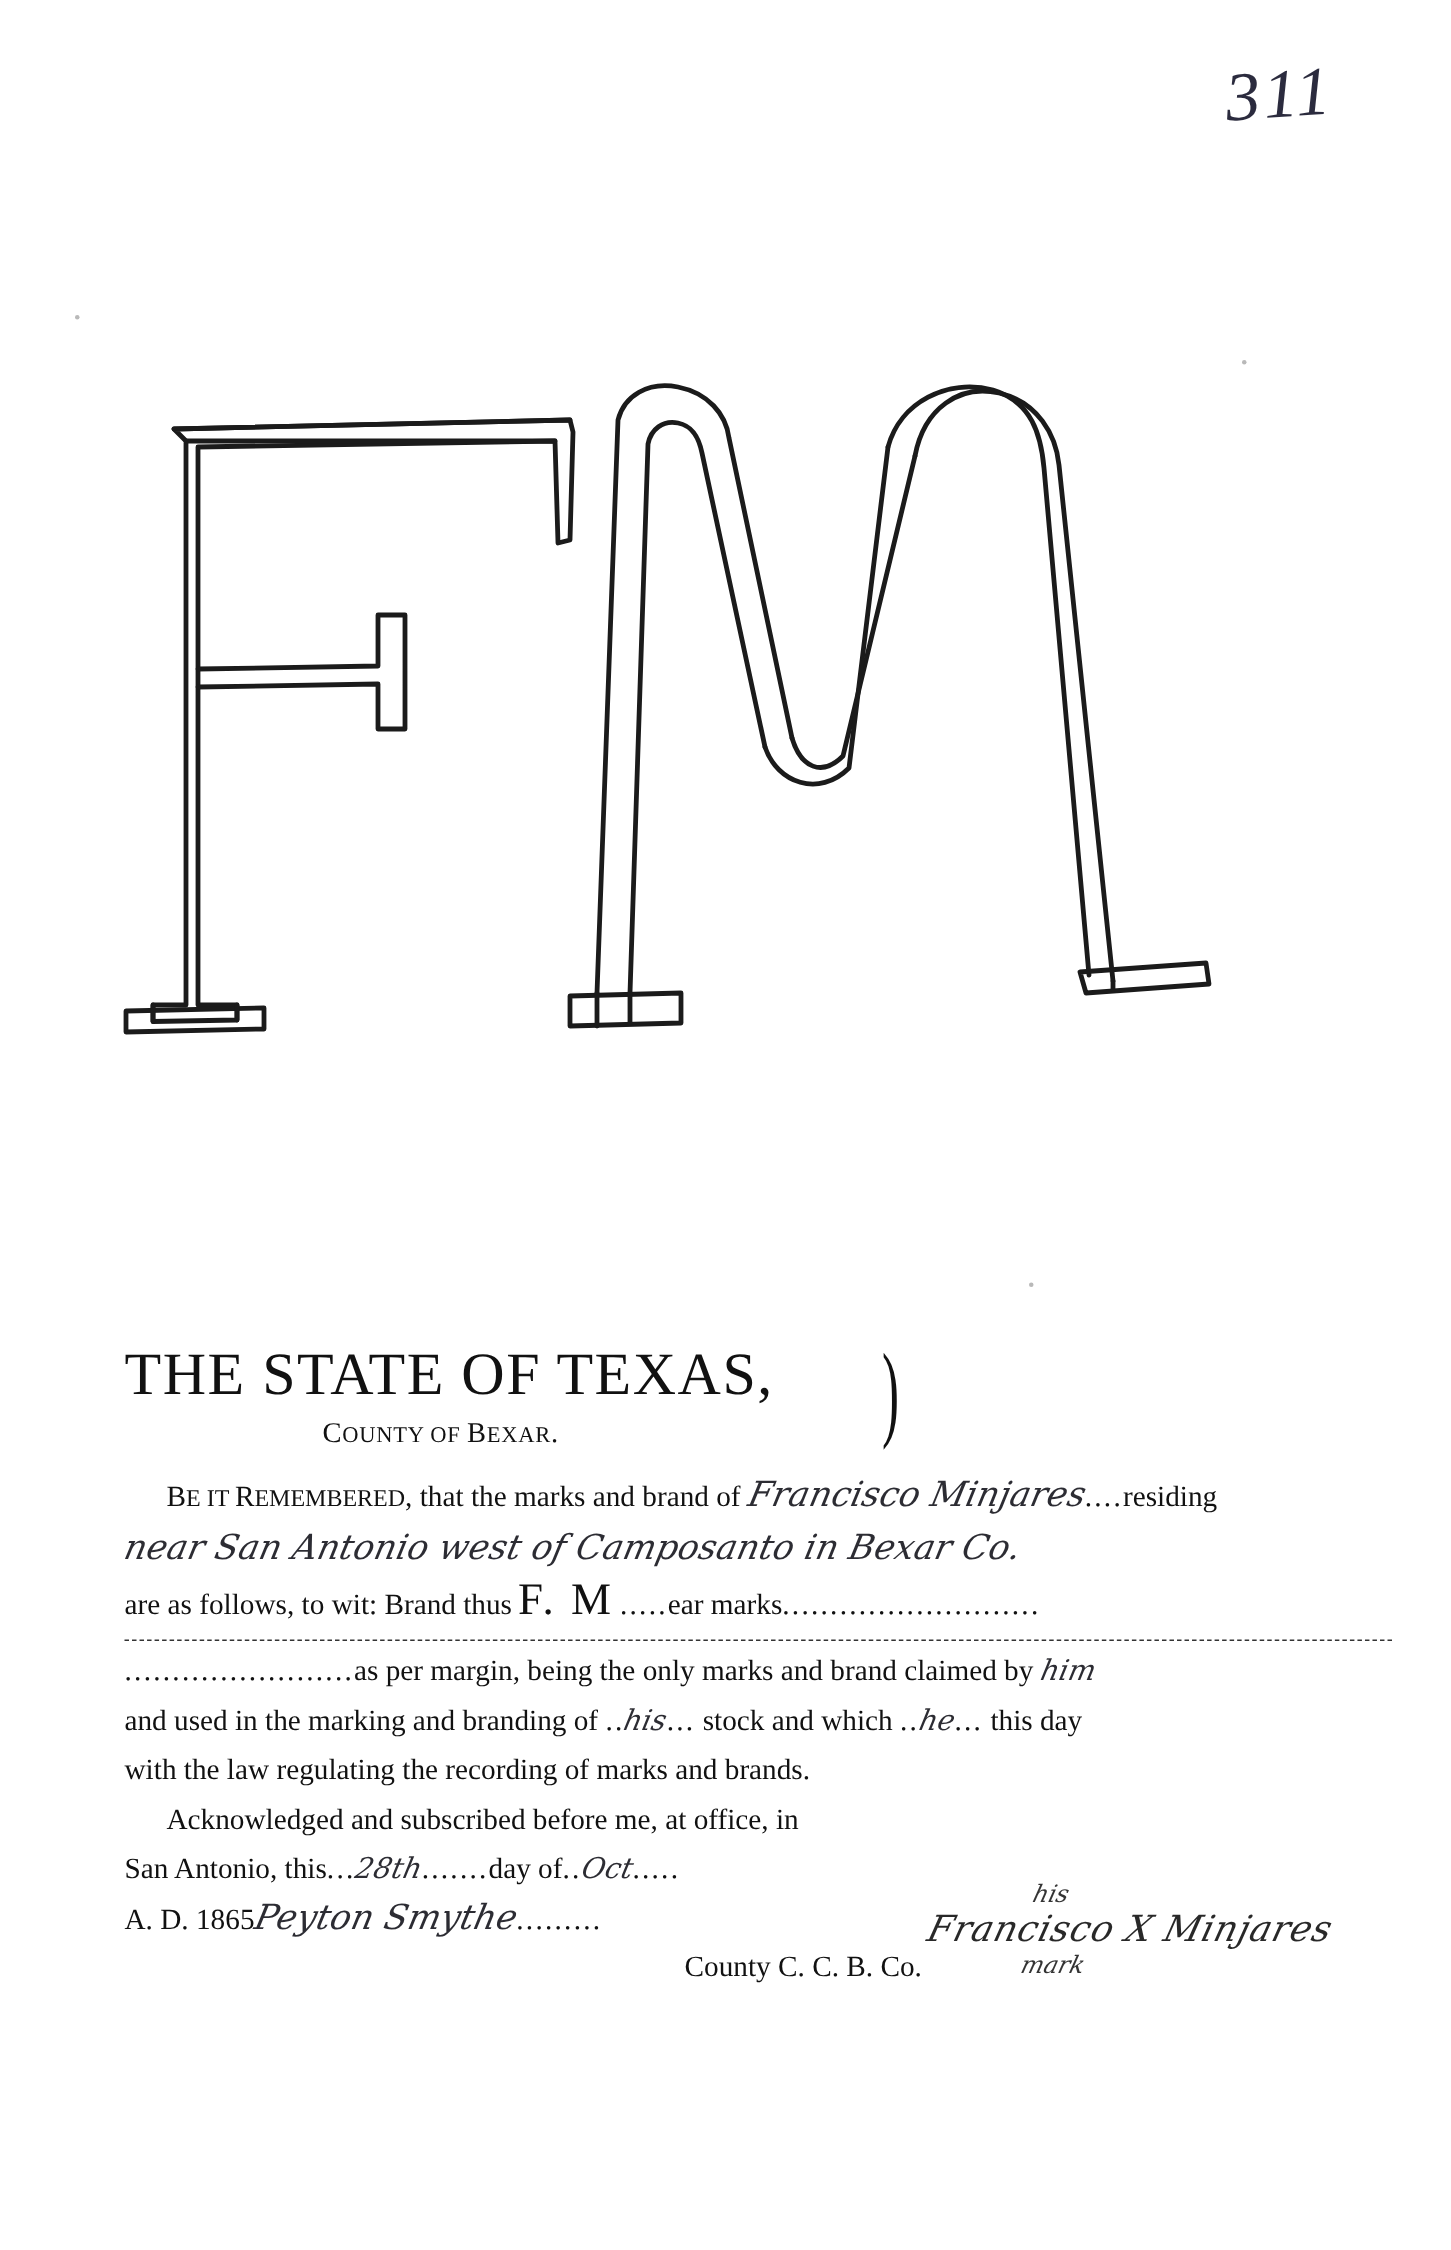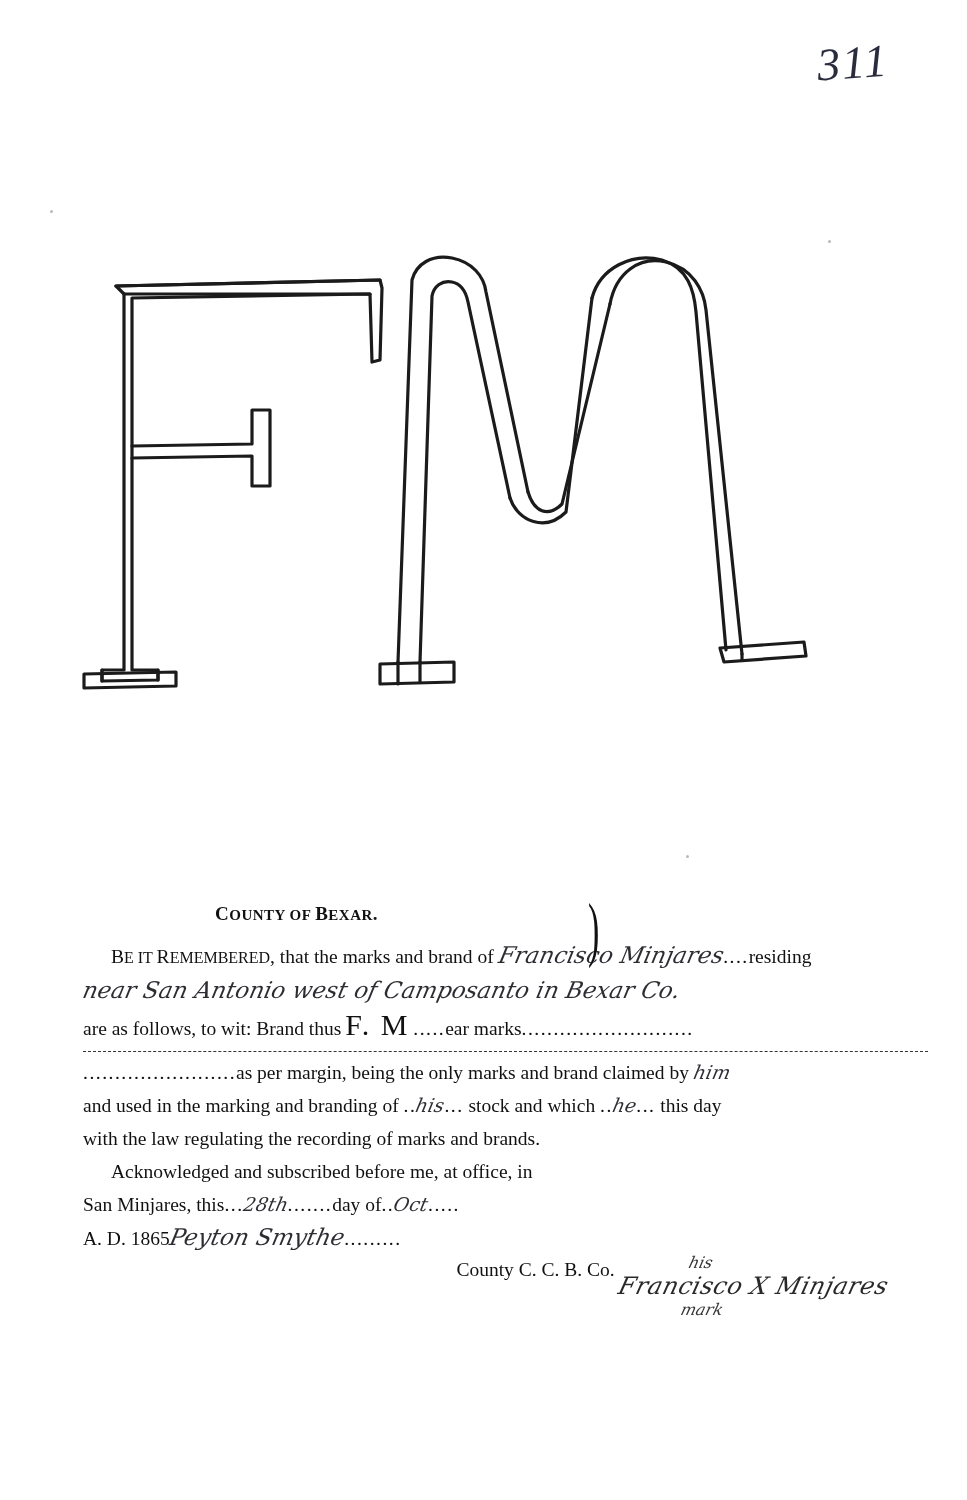--- a/index.html
+++ b/index.html
@@ -60,21 +60,21 @@
     position: absolute;
     left: 505px;
     top: 6px;
     font-size: 62px;
     line-height: .8;
     transform: scaleX(.55) scaleY(1.15);
     transform-origin: left top;
   }
   .county-title {
     font-family: "Liberation Serif", serif;
-    font-weight: bold;
+    font-weight: normal;
     font-size: 19px;
     letter-spacing: .5px;
     margin: 8px 0 0 132px;
   }
   .county-title .sc { font-size: 15px; }
 
   .body-text {
     font-size: 19.5px;
     line-height: 33px;
     margin-top: 14px;
@@ -202,20 +202,21 @@
 
       <path d="M640 398 L724 392 L726 406 L644 412 Z"></path>
       <path d="M662 404 L662 410"></path>
     </g>
   </svg>
 </div>
 
 <div class="form">
 
   <div class="state-title">
+    <span>THE STATE OF TEXAS,</span>
     <span class="brace">)</span>
   </div>
 
   <div class="county-title">
     <span>C</span><span class="sc">OUNTY OF </span><span>B</span><span class="sc">EXAR</span><span>.</span>
   </div>
 
   <div class="body-text">
 
     <span class="line">
@@ -245,21 +246,21 @@
 
     <span class="line">
       <span>with the law regulating the recording of marks and brands.</span>
     </span>
 
     <span class="line">
       <span class="indent"></span><span>Acknowledged and subscribed before me, at office, in</span>
     </span>
 
     <span class="line">
-      <span>San Minjares, this</span><span class="dots">...</span><span class="hw hw-sm">28th</span><span class="dots">.......</span><span>day of</span><span class="dots">..</span><span class="hw hw-sm">Oct</span><span class="dots">.....</span>
+      <span>San Antonio, this</span><span class="dots">...</span><span class="hw hw-sm">28th</span><span class="dots">.......</span><span>day of</span><span class="dots">..</span><span class="hw hw-sm">Oct</span><span class="dots">.....</span>
     </span>
 
     <span class="line">
       <span>A. D. 186</span><span>5</span><span class="hw hw-lg">Peyton Smythe</span><span class="dots">.........</span>
     </span>
 
   </div>
 
   <div class="clerk-line">County C. C. B. Co.</div>
 

